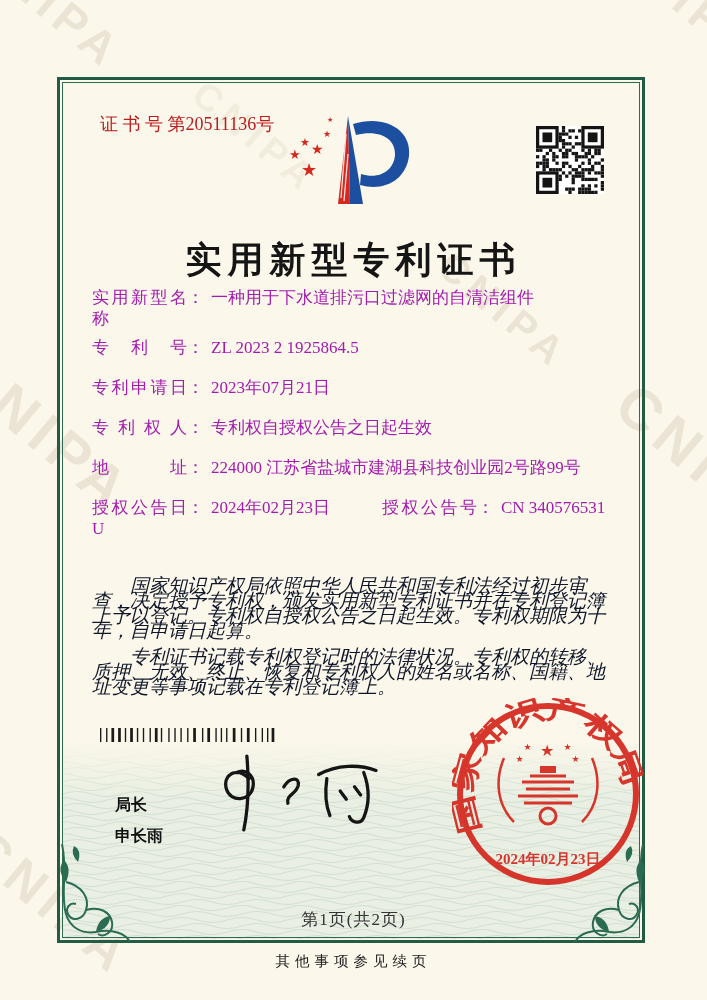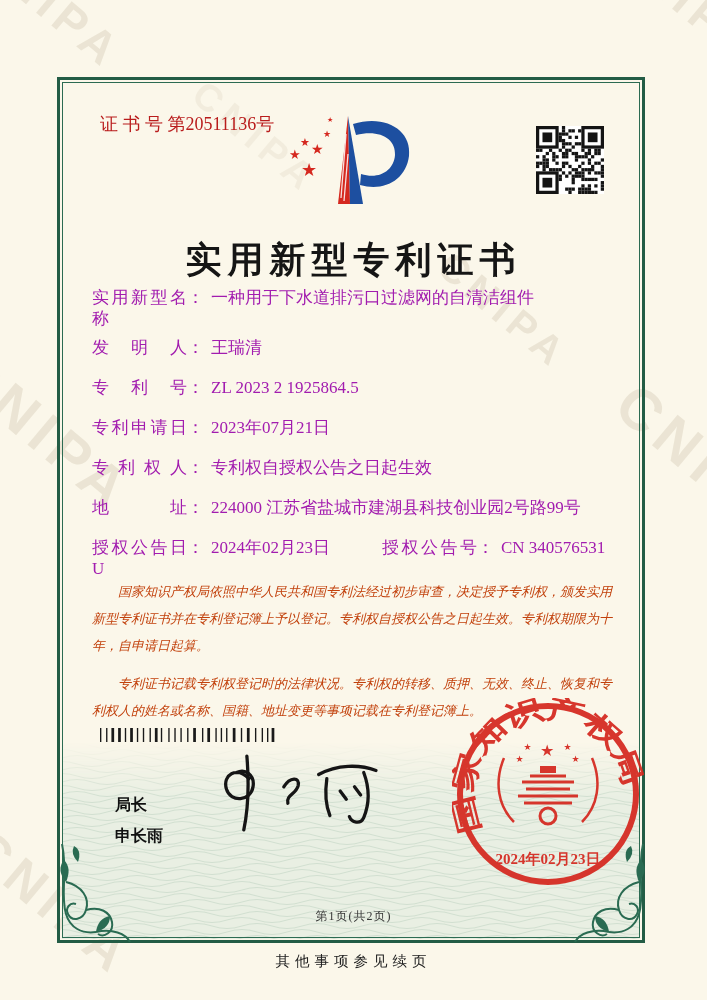--- a/index.html
+++ b/index.html
@@ -19,32 +19,32 @@
   .logo{position:absolute;left:290px;top:112px;z-index:3;}
   .qr{position:absolute;left:536px;top:126px;z-index:3;}
   .title{position:absolute;left:0;right:0;top:236px;text-align:center;font-size:36px;
         font-weight:bold;letter-spacing:6px;color:#151515;z-index:3;}
   .fields{position:absolute;left:92px;top:287px;width:524px;z-index:3;font-size:17px;color:#a21caf;}
   .frow{height:40px;line-height:21px;}
   .frow.first{margin-bottom:10px;}
   .f-label{display:inline-block;width:95px;text-align:justify;text-align-last:justify;vertical-align:top;}
   .f-colon{margin-right:7px;}
   .grant2{margin-left:52px;}
-  .bodytext{position:absolute;left:92px;top:578px;width:524px;z-index:3;font-size:13px;
-        line-height:27px;color:#c2410c;font-style:italic;}
+  .bodytext{position:absolute;left:92px;top:578px;width:524px;z-index:3;font-size:19px;
+        line-height:15px;color:#0f172a;font-style:italic;}
   .bodytext p{margin:0 0 11px 0;text-indent:2em;}
   .barcode{position:absolute;left:100px;top:728px;z-index:3;}
   .sig-block{position:absolute;left:95px;top:789px;z-index:3;font-size:16px;color:#111;
         font-family:"Liberation Sans","DejaVu Sans",sans-serif;font-weight:600;line-height:31px;margin-left:20px;}
   .sig-script{position:absolute;left:188px;top:752px;z-index:3;}
   .seal{position:absolute;left:452px;top:698px;z-index:5;opacity:.93;}
   .ornament{position:absolute;z-index:4;}
   .orn-left{left:52px;top:842px;}
   .orn-right{left:543px;top:842px;transform:scaleX(-1);}
-  .page-num{position:absolute;left:0;right:0;top:908px;text-align:center;font-size:12px;
+  .page-num{position:absolute;left:0;right:0;top:908px;text-align:center;font-size:17px;
         color:#333;z-index:3;letter-spacing:1px;}
   .cont-note{position:absolute;left:0;right:0;top:952px;text-align:center;font-size:14.5px;
         letter-spacing:5px;color:#222;z-index:3;}
 </style>
 </head>
 <body>
 
 <div class="page">
 
   <div class="watermark" style="left:-38px;top:-24px;font-size:46px">CNIPA</div>
@@ -259,23 +259,20 @@
       </g>
   </svg>
 
   <div class="title">实用新型专利证书</div>
 
   <div class="fields">
     <div class="frow first">
       <span class="f-label">实用新型名称</span><span class="f-colon">：</span><span>一种用于下水道排污口过滤网的自清洁组件</span>
     </div>
     <div class="frow">
-      <span class="f-label">发明人</span><span class="f-colon">：</span><span>王瑞清</span>
-    </div>
-    <div class="frow">
       <span class="f-label">专利号</span><span class="f-colon">：</span><span>ZL 2023 2 1925864.5</span>
     </div>
     <div class="frow">
       <span class="f-label">专利申请日</span><span class="f-colon">：</span><span>2023年07月21日</span>
     </div>
     <div class="frow">
       <span class="f-label">专利权人</span><span class="f-colon">：</span><span>专利权自授权公告之日起生效</span>
     </div>
     <div class="frow">
       <span class="f-label">地址</span><span class="f-colon">：</span><span>224000 江苏省盐城市建湖县科技创业园2号路99号</span>

